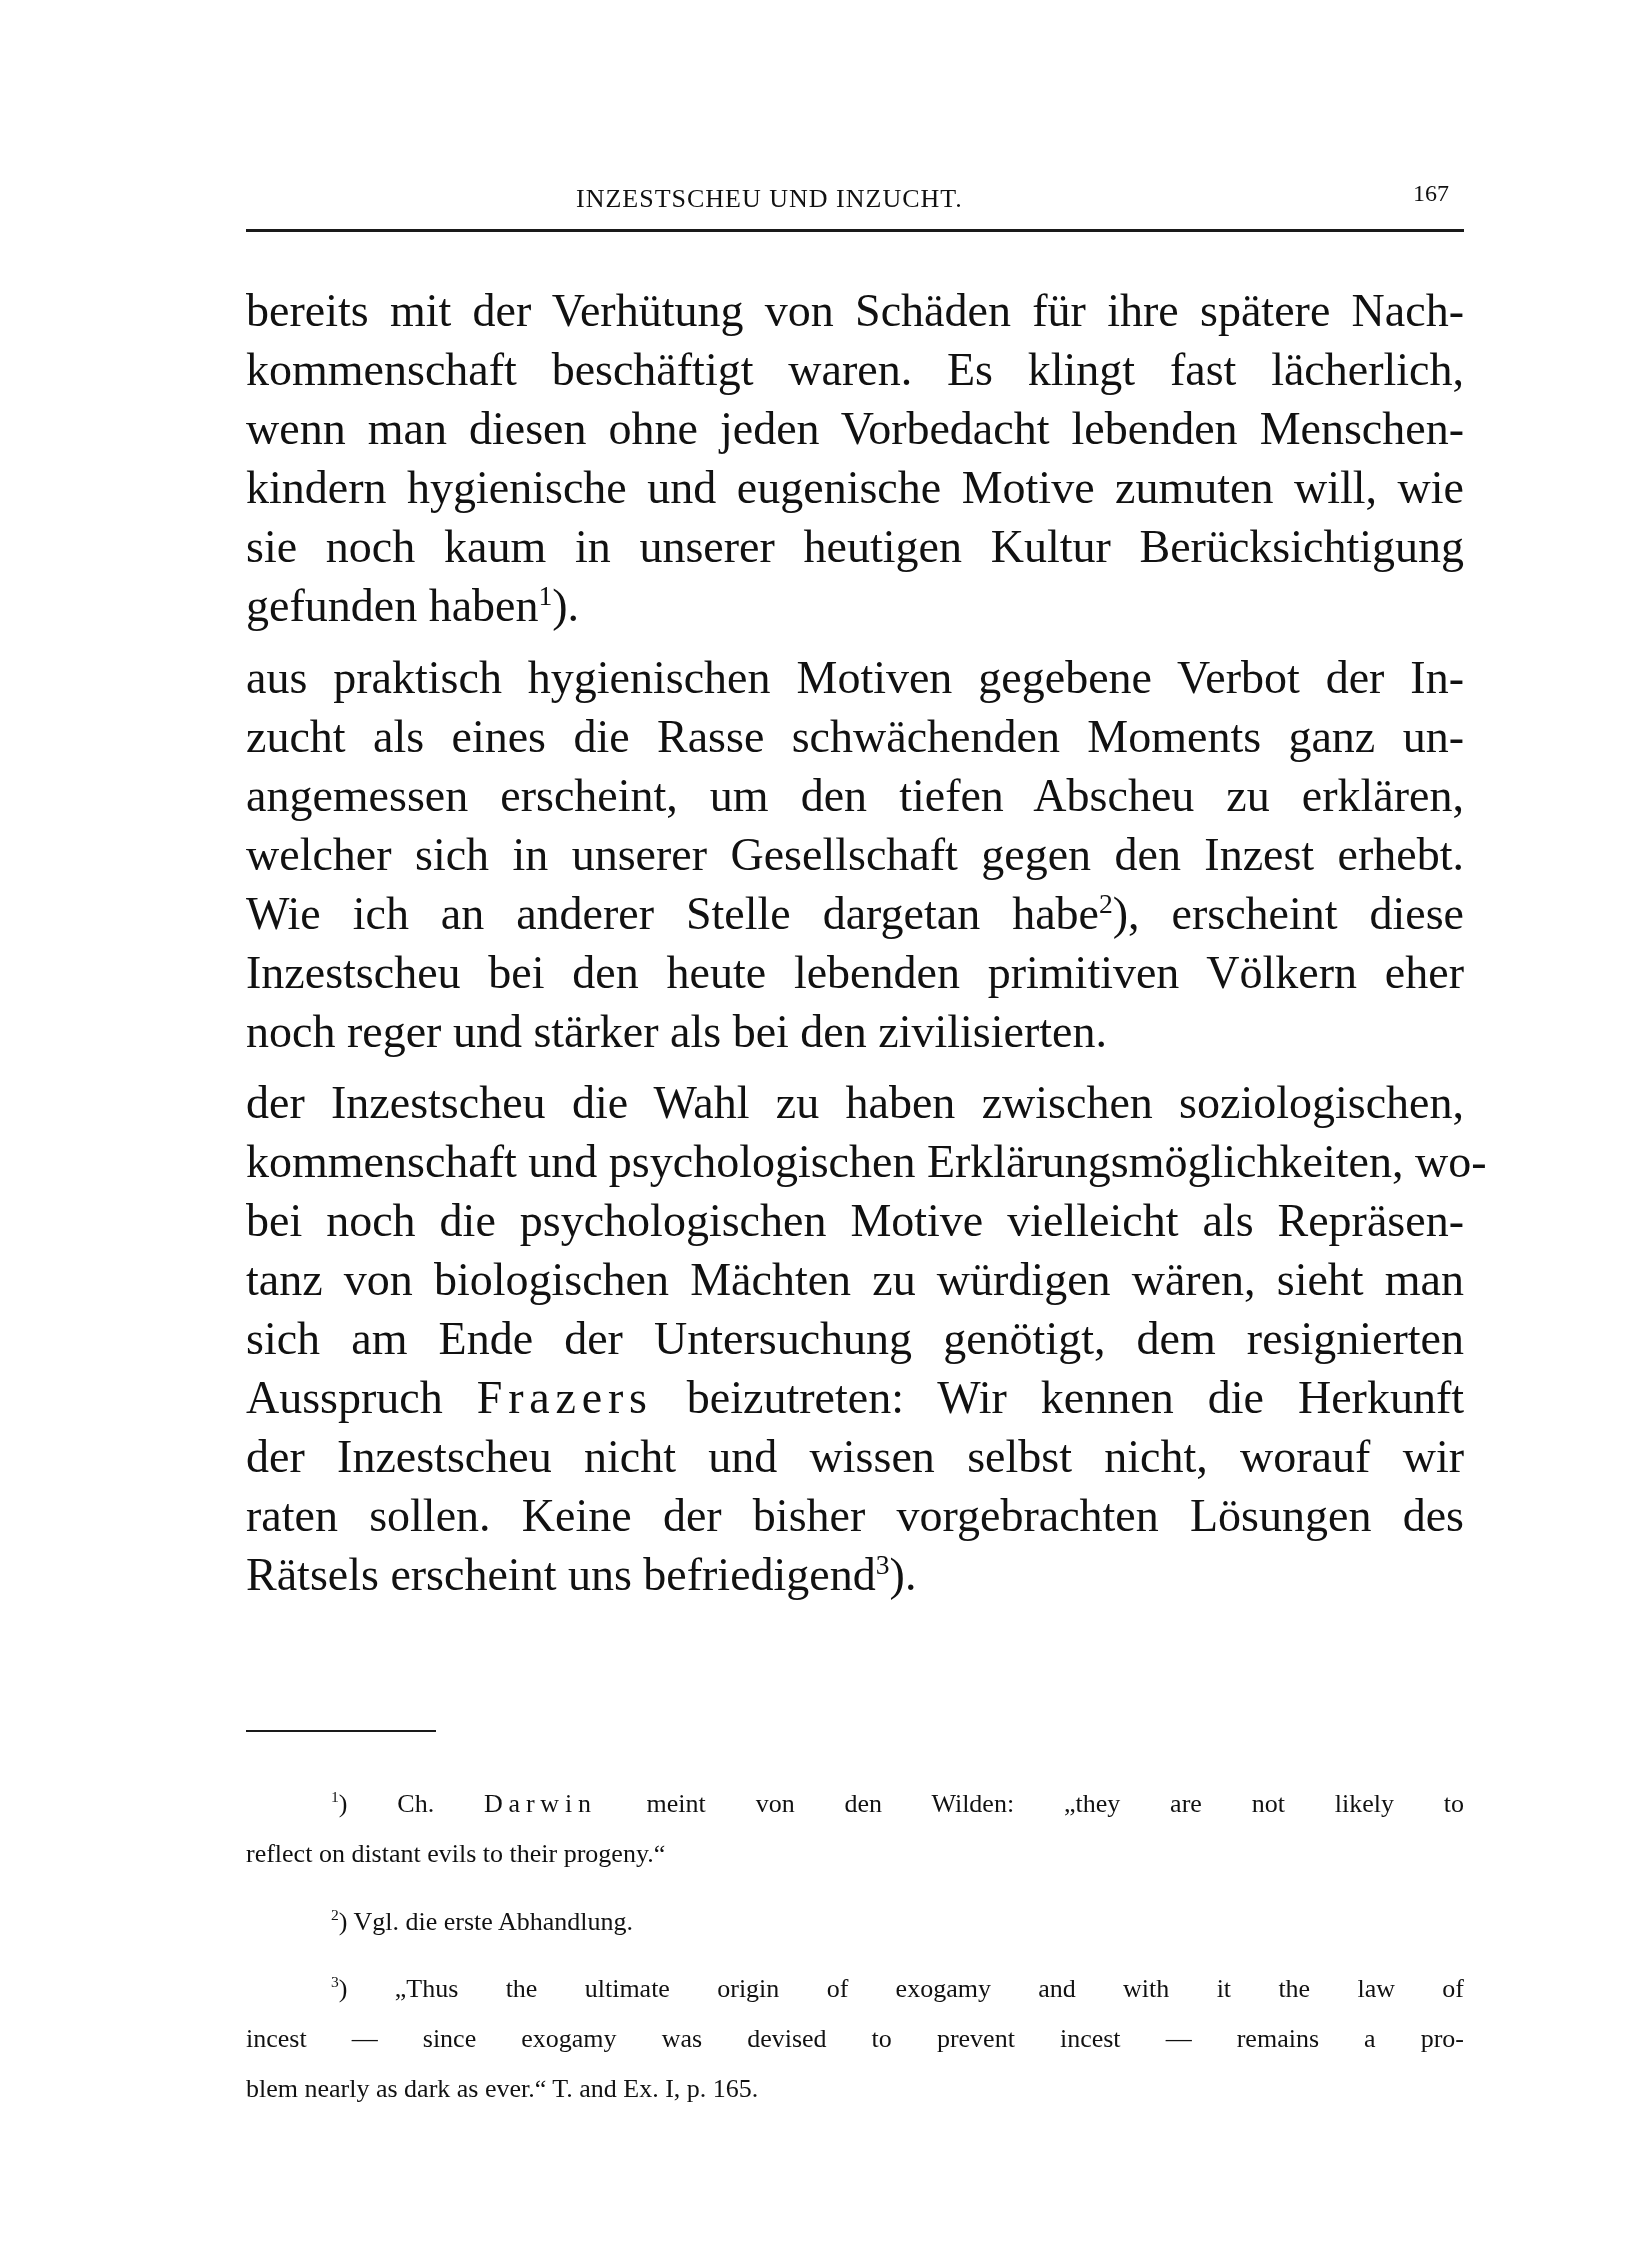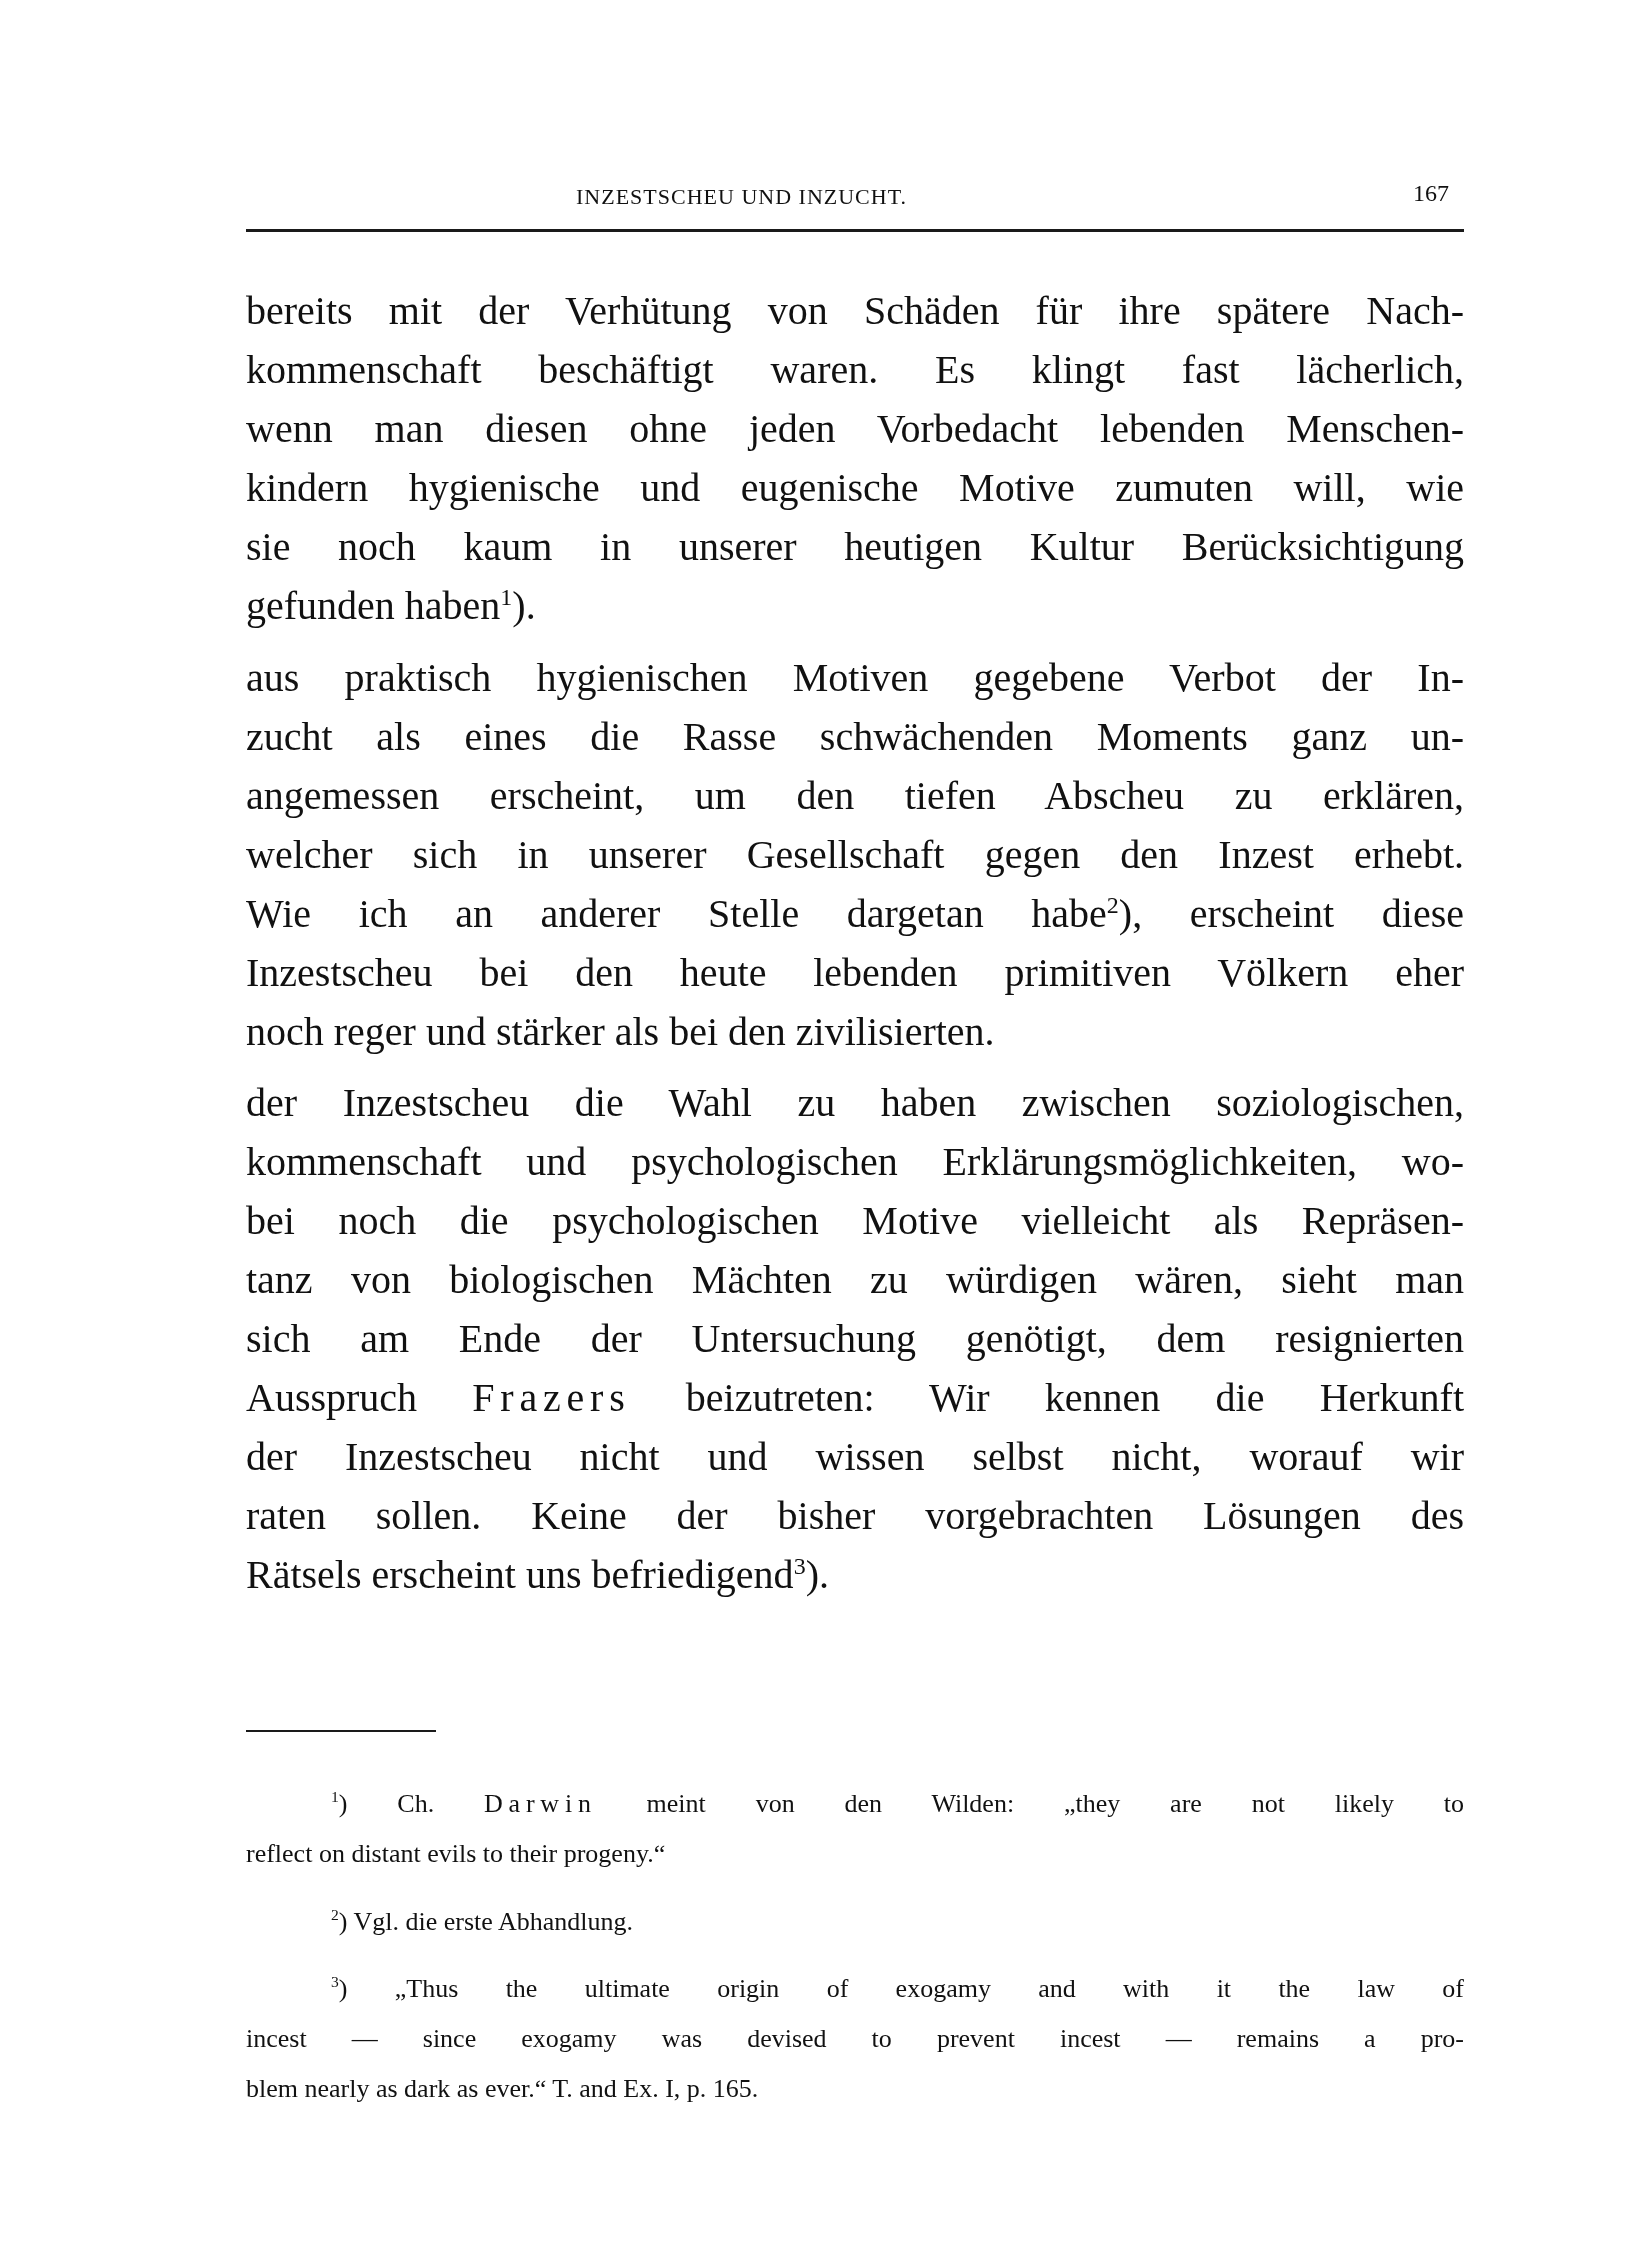--- a/index.html
+++ b/index.html
@@ -25,21 +25,21 @@
       position: absolute;
       top: 180px;
       left: 0;
       width: 1218px;
       height: 39px;
     }
     .running-title {
       position: absolute;
       left: 330px;
       top: 3.9px;
-      font-size: 22px;
+      font-size: 26px;
       letter-spacing: 1px;
       white-space: nowrap;
     }
     .page-number {
       position: absolute;
       right: 15px;
       top: 0;
       font-size: 24px;
     }
     .head-rule {
@@ -48,21 +48,21 @@
       left: 0;
       width: 1218px;
       height: 2.9px;
       background: #1a1a1a;
     }
     .body-text {
       position: absolute;
       top: 281px;
       left: 0;
       width: 1218px;
-      font-size: 40px;
+      font-size: 46px;
       line-height: 59px;
       text-align: justify;
       hyphens: none;
     }
     .line {
       display: block;
       text-align: justify;
       text-align-last: justify;
       white-space: nowrap;
       height: 59px;

